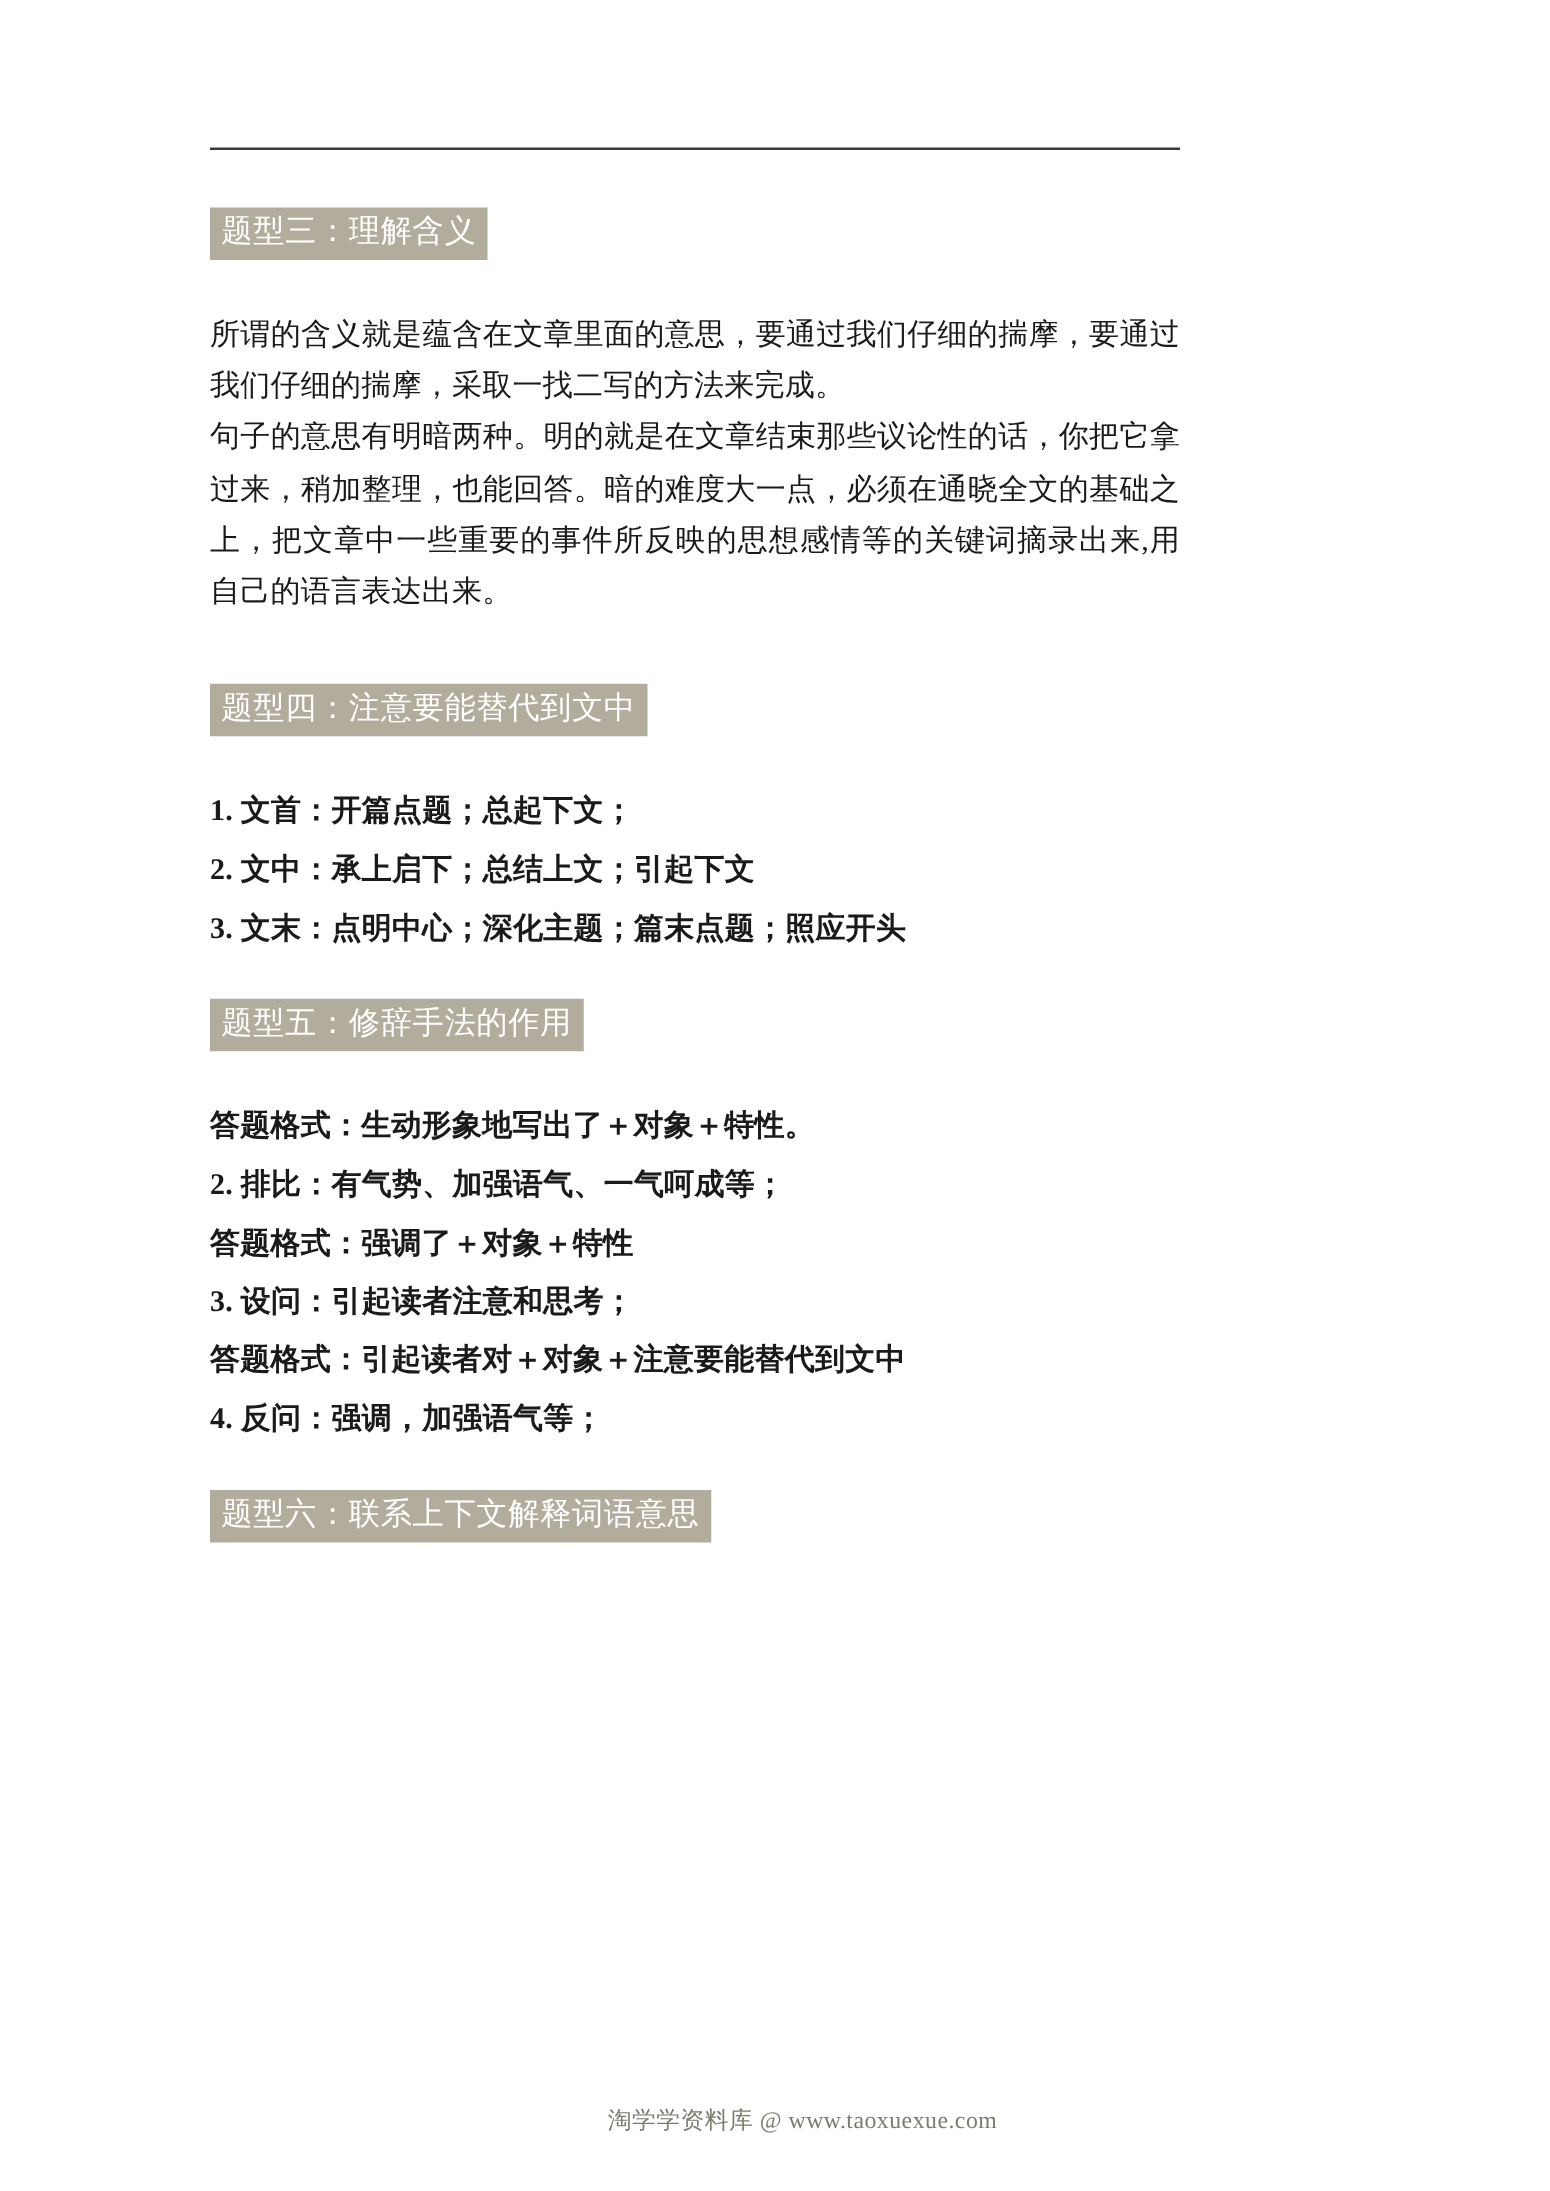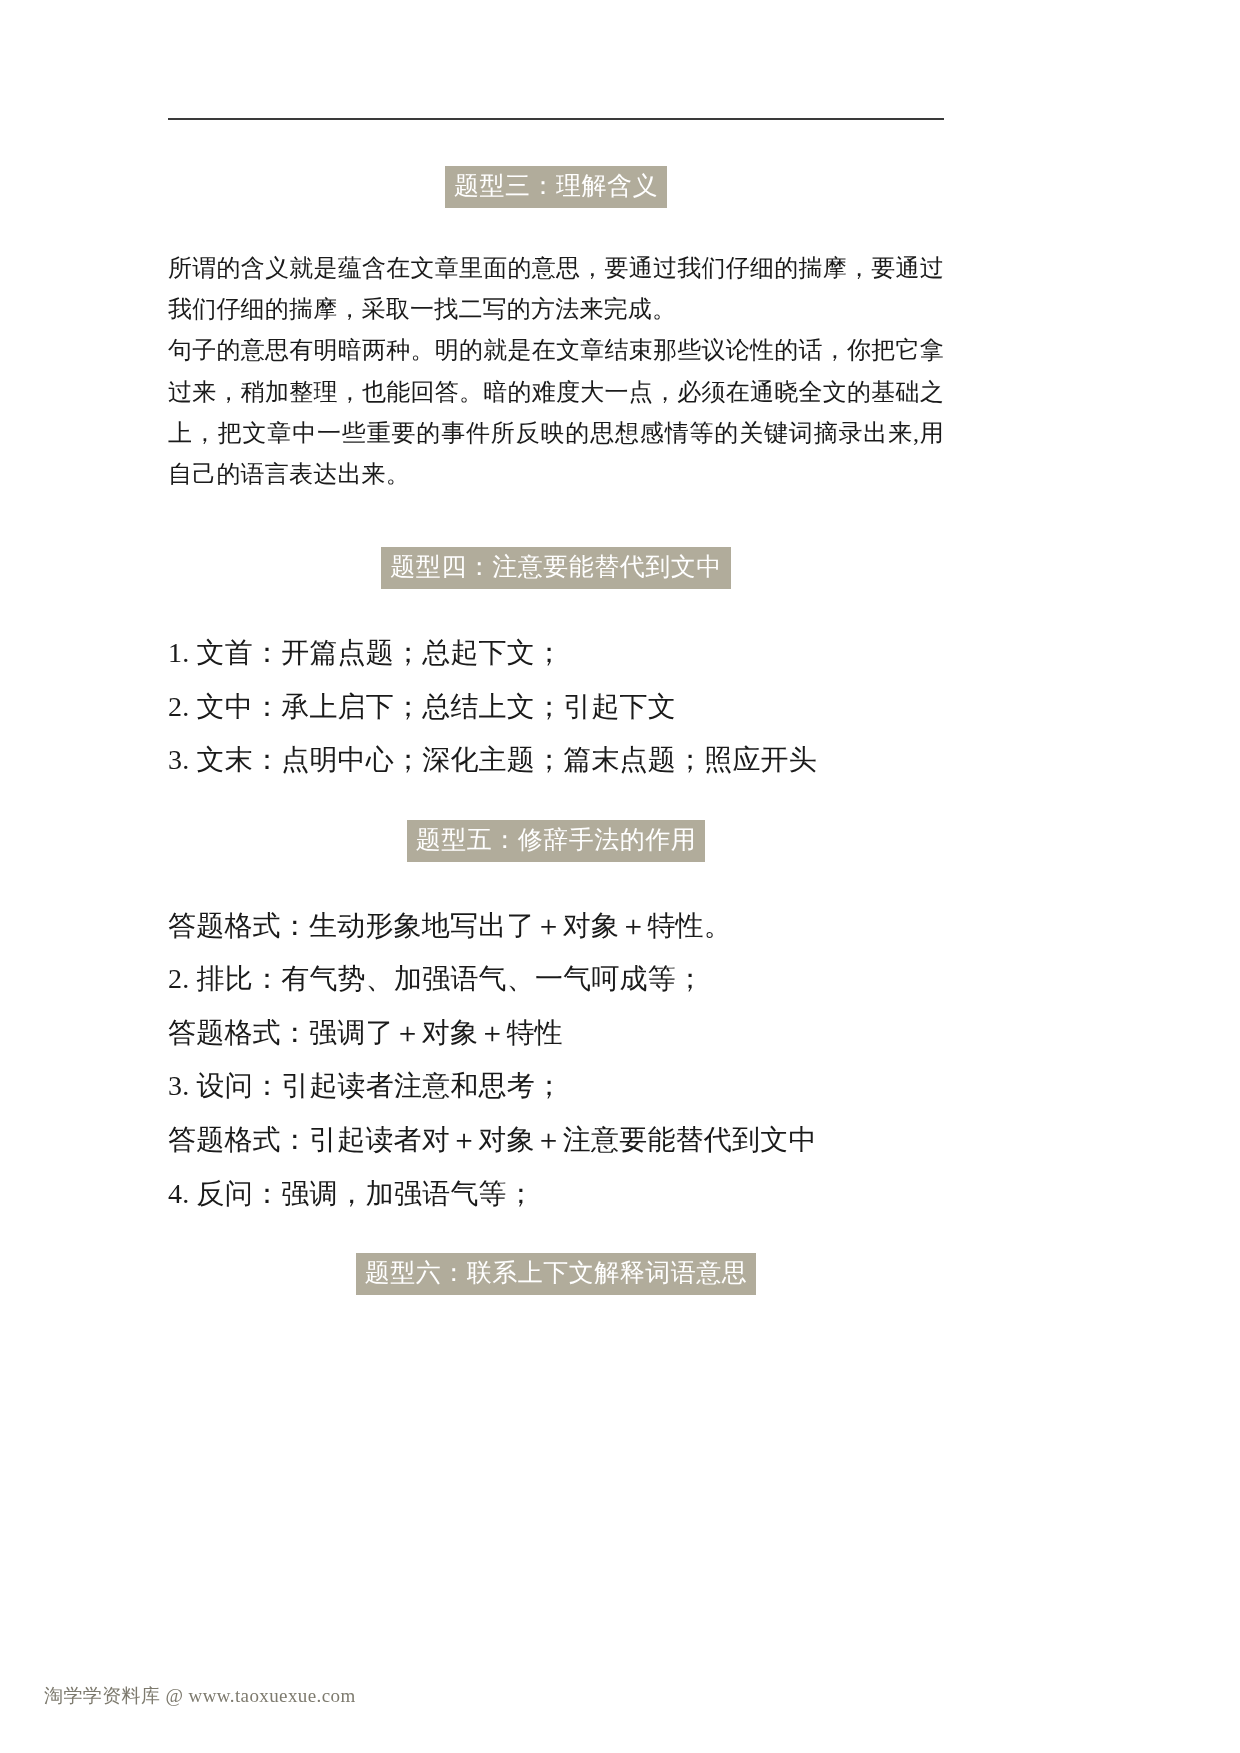--- a/index.html
+++ b/index.html
@@ -38,52 +38,52 @@
     color: #ffffff;
     font-size: 25px;
     line-height: 1.35;
     padding: 3px 9px 5px 9px;
     letter-spacing: 0.5px;
     font-family: "Liberation Serif", "DejaVu Serif", serif;
     font-weight: 400;
   }
   .heading-wrap {
     margin: 0;
-    text-align: center;
   }
   .para {
     font-size: 24px;
     line-height: 1.72;
     text-align: justify;
     margin: 0;
     letter-spacing: 0.2px;
   }
   .block-gap-lg { height: 52px; }
   .block-gap-md { height: 40px; }
   .block-gap-sm { height: 30px; }
   .list {
     margin: 0;
     padding: 0;
     list-style: none;
   }
   .list li {
-    font-size: 28px;
+    font-size: 24px;
     line-height: 1.70;
     margin: 0 0 6px 0;
     letter-spacing: 0.2px;
+    font-weight: bold;
   }
   .list.method li {
     margin-bottom: 10px;
   }
   .footer {
     position: absolute;
     left: 0;
     right: 0;
     bottom: 44px;
-    text-align: left;
+    text-align: center;
     font-size: 19px;
     color: #7d7a6e;
     font-family: "Liberation Serif", "DejaVu Serif", serif;
     letter-spacing: 0.4px;
     padding-left: 44px;
   }
 </style>
 </head>
 <body>
 

